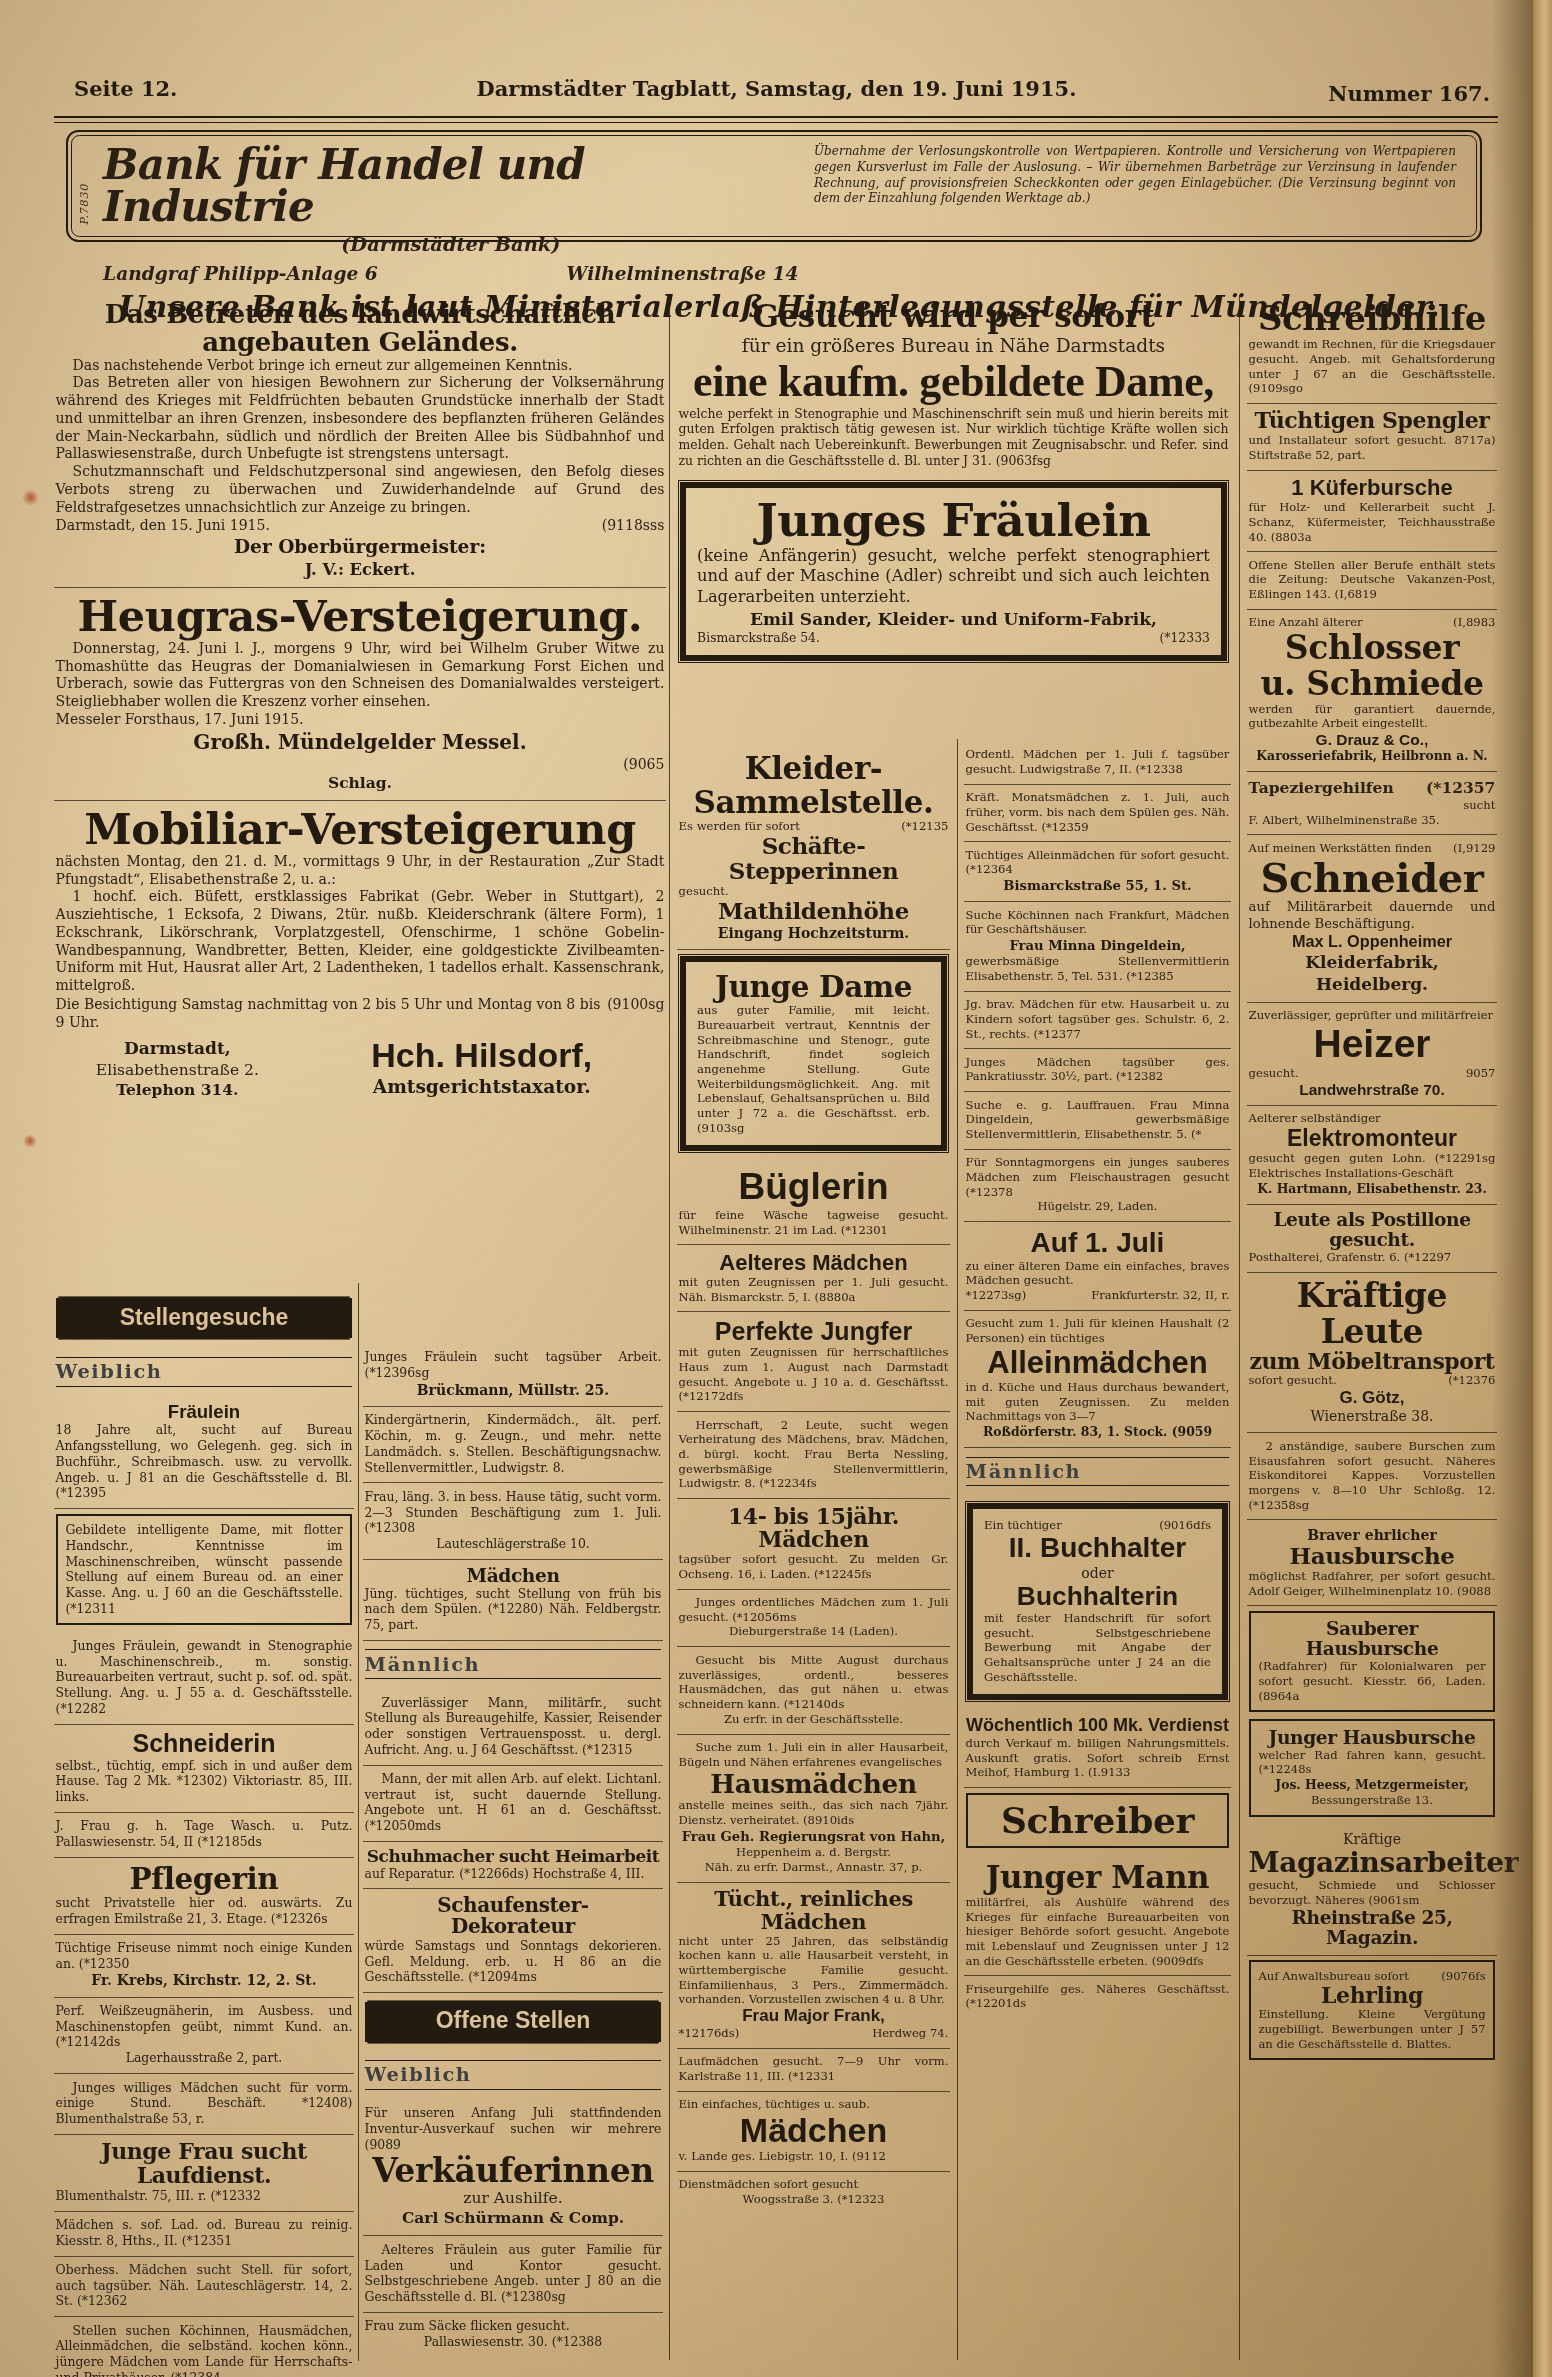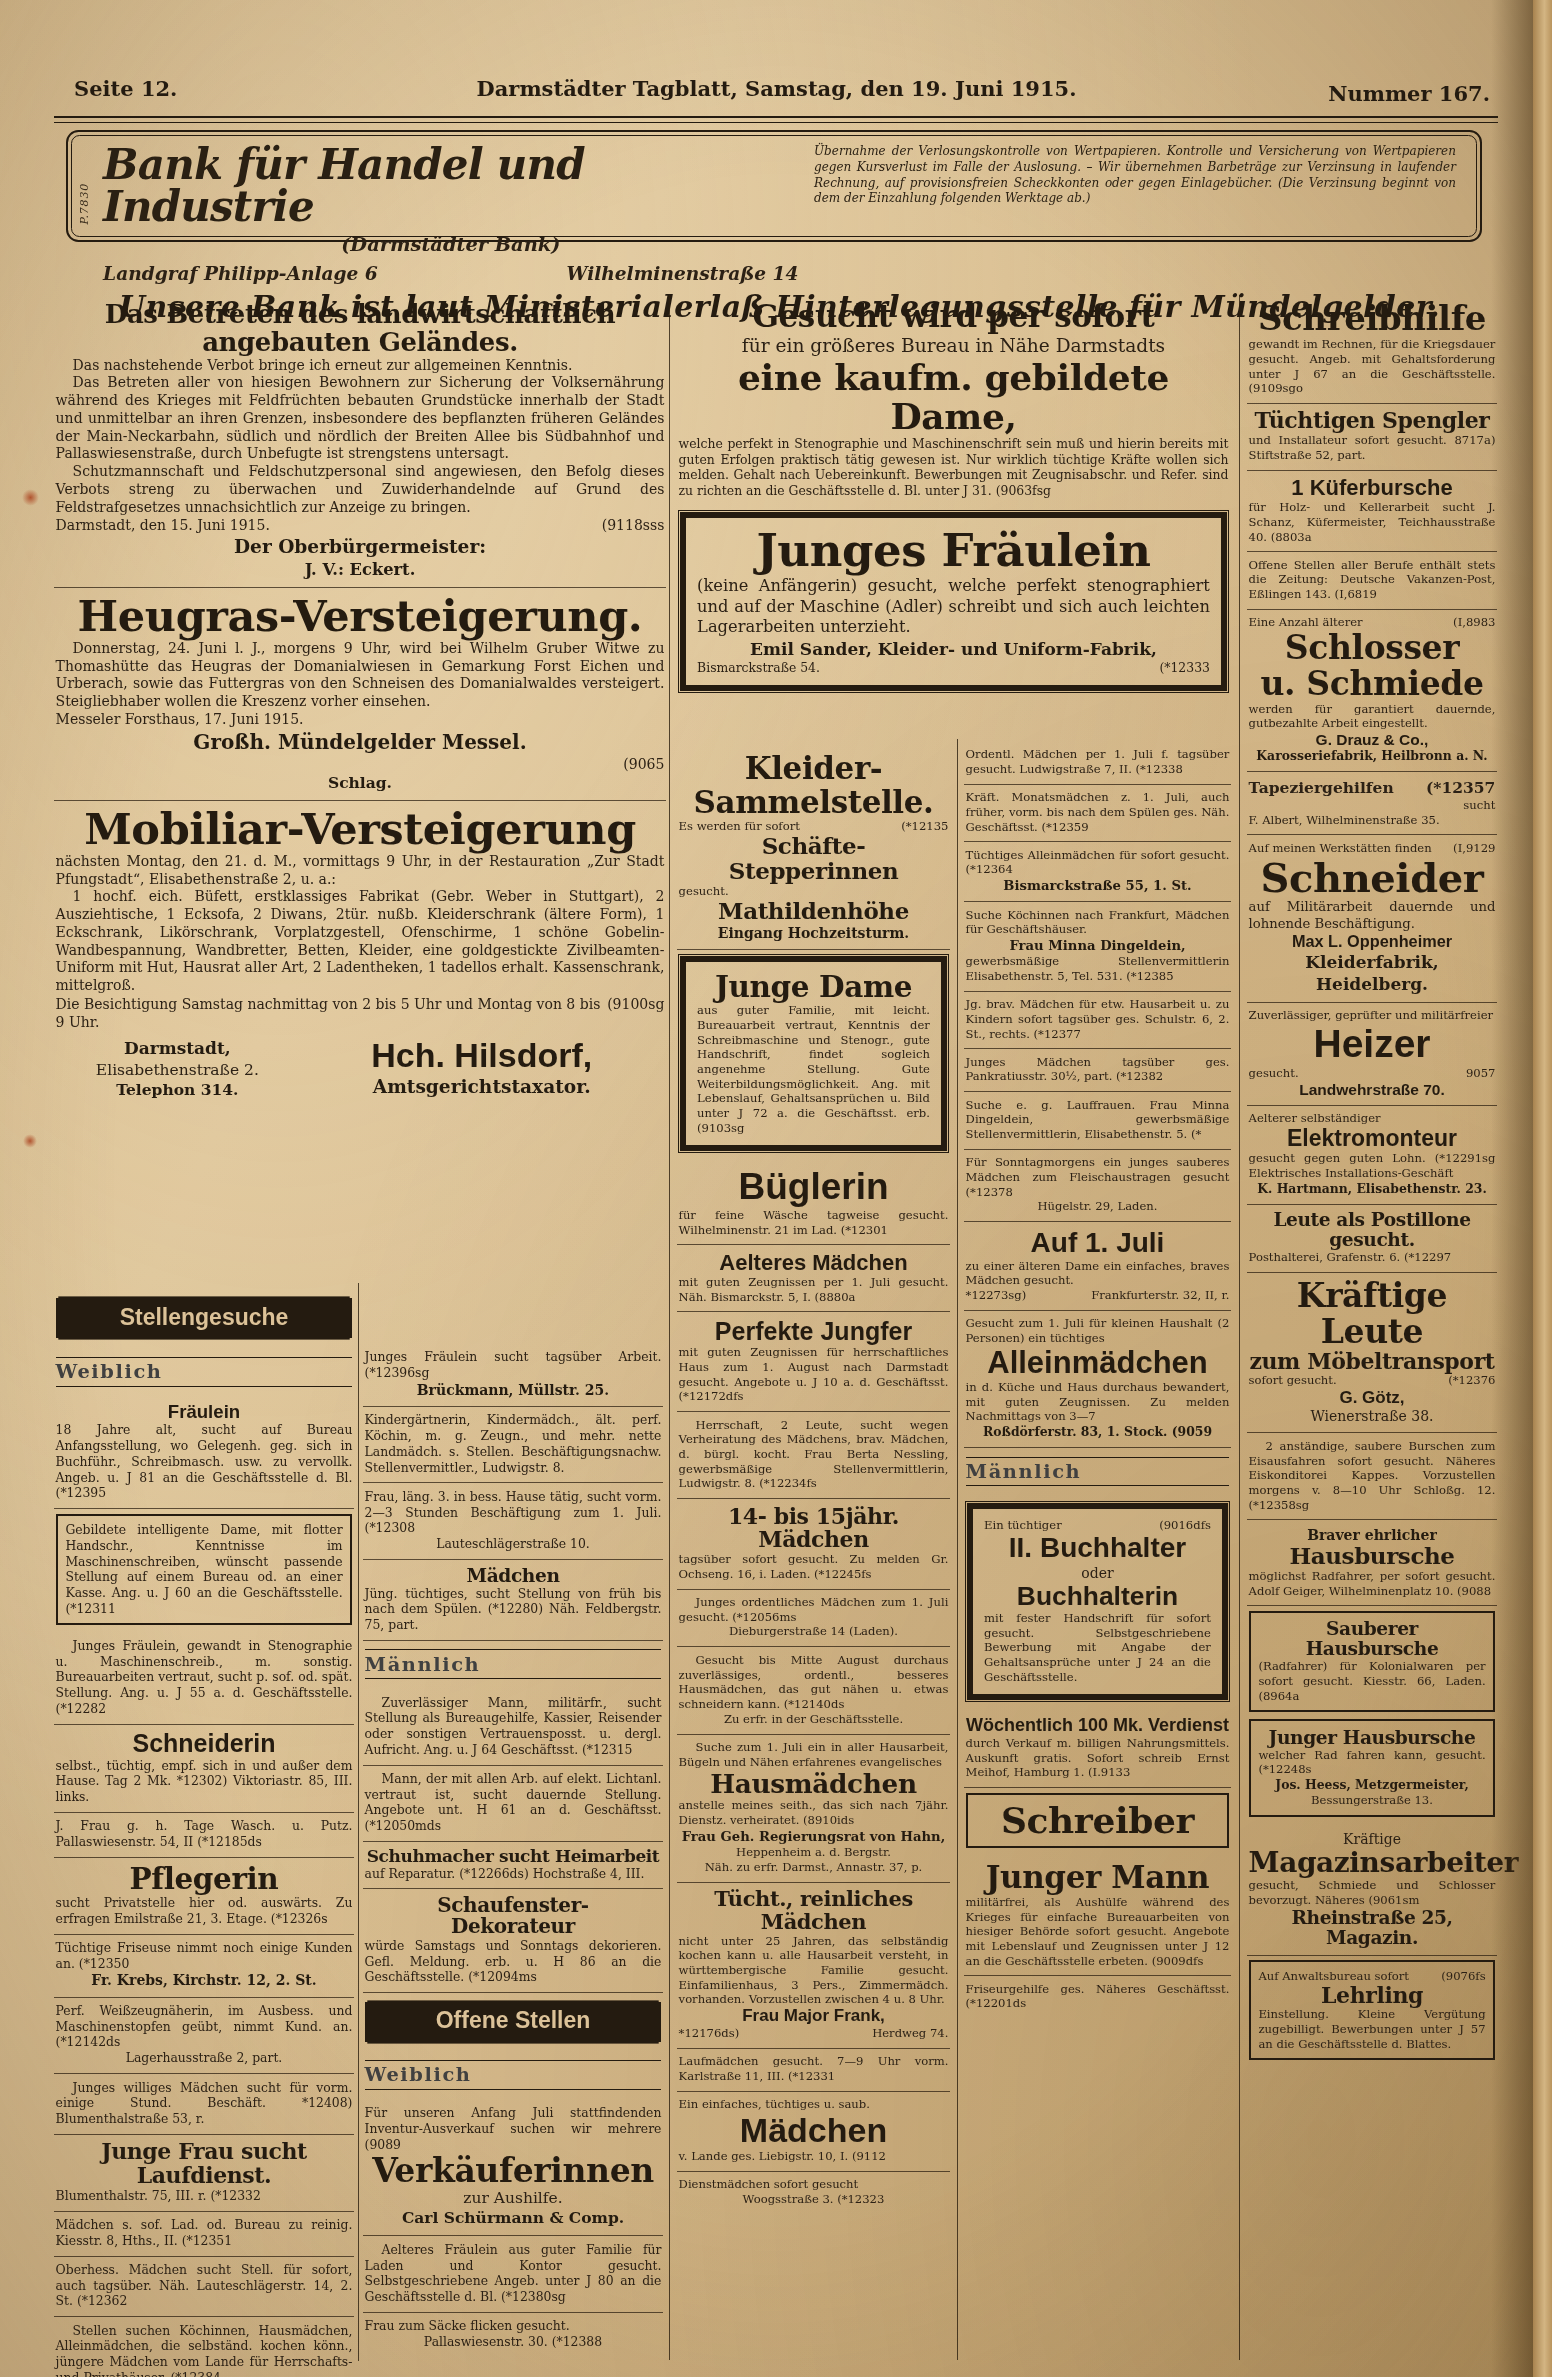--- a/index.html
+++ b/index.html
@@ -228,21 +228,21 @@
       </div>
       <div class="ad nosep">
         <div class="t-pn" style="font-size: 12.4px;">Frau zum Säcke flicken gesucht.</div>
         <div class="t-c" style="font-size: 12.4px;">Pallaswiesenstr. 30.  (*12388</div>
       </div>
     </div>
     <div class="col" style="left: 677px; top: 295px; width: 553px;">
       <div class="ad nosep">
         <div class="t-hf" style="font-size: 31px;">Gesucht wird per sofort</div>
         <div class="t-c" style="font-size: 18.6px;">für ein größeres Bureau in Nähe Darmstadts</div>
-        <div class="t-hf" style="font-size: 36px;">eine kaufm. gebildete Dame,</div>
+        <div class="t-hf" style="font-size: 44px; font-family: Liberation Serif, serif;">eine kaufm. gebildete Dame,</div>
         <div class="t-pn" style="font-size: 12.4px;">welche perfekt in Stenographie und Maschinenschrift sein muß und hierin bereits mit guten Erfolgen praktisch tätig gewesen ist.  Nur wirklich tüchtige Kräfte wollen sich melden.  Gehalt nach Uebereinkunft.  Bewerbungen mit Zeugnisabschr. und Refer. sind zu richten an die Geschäftsstelle d. Bl. unter J 31.   (9063fsg</div>
       </div>
       <div class="ad nosep box2">
         <div class="t-hf" style="font-size: 45px;">Junges Fräulein</div>
         <div class="t-pn" style="font-size: 16.3px;">(keine Anfängerin) gesucht, welche perfekt stenographiert und auf der Maschine (Adler) schreibt und sich auch leichten Lagerarbeiten unterzieht.</div>
         <div class="t-cb" style="font-size: 17px;">Emil Sander, Kleider- und Uniform-Fabrik,</div>
         <div class="t-lr" style="font-size: 12.4px;">
           <span>          Bismarckstraße 54.</span>
           <span>(*12333</span>
         </div>

